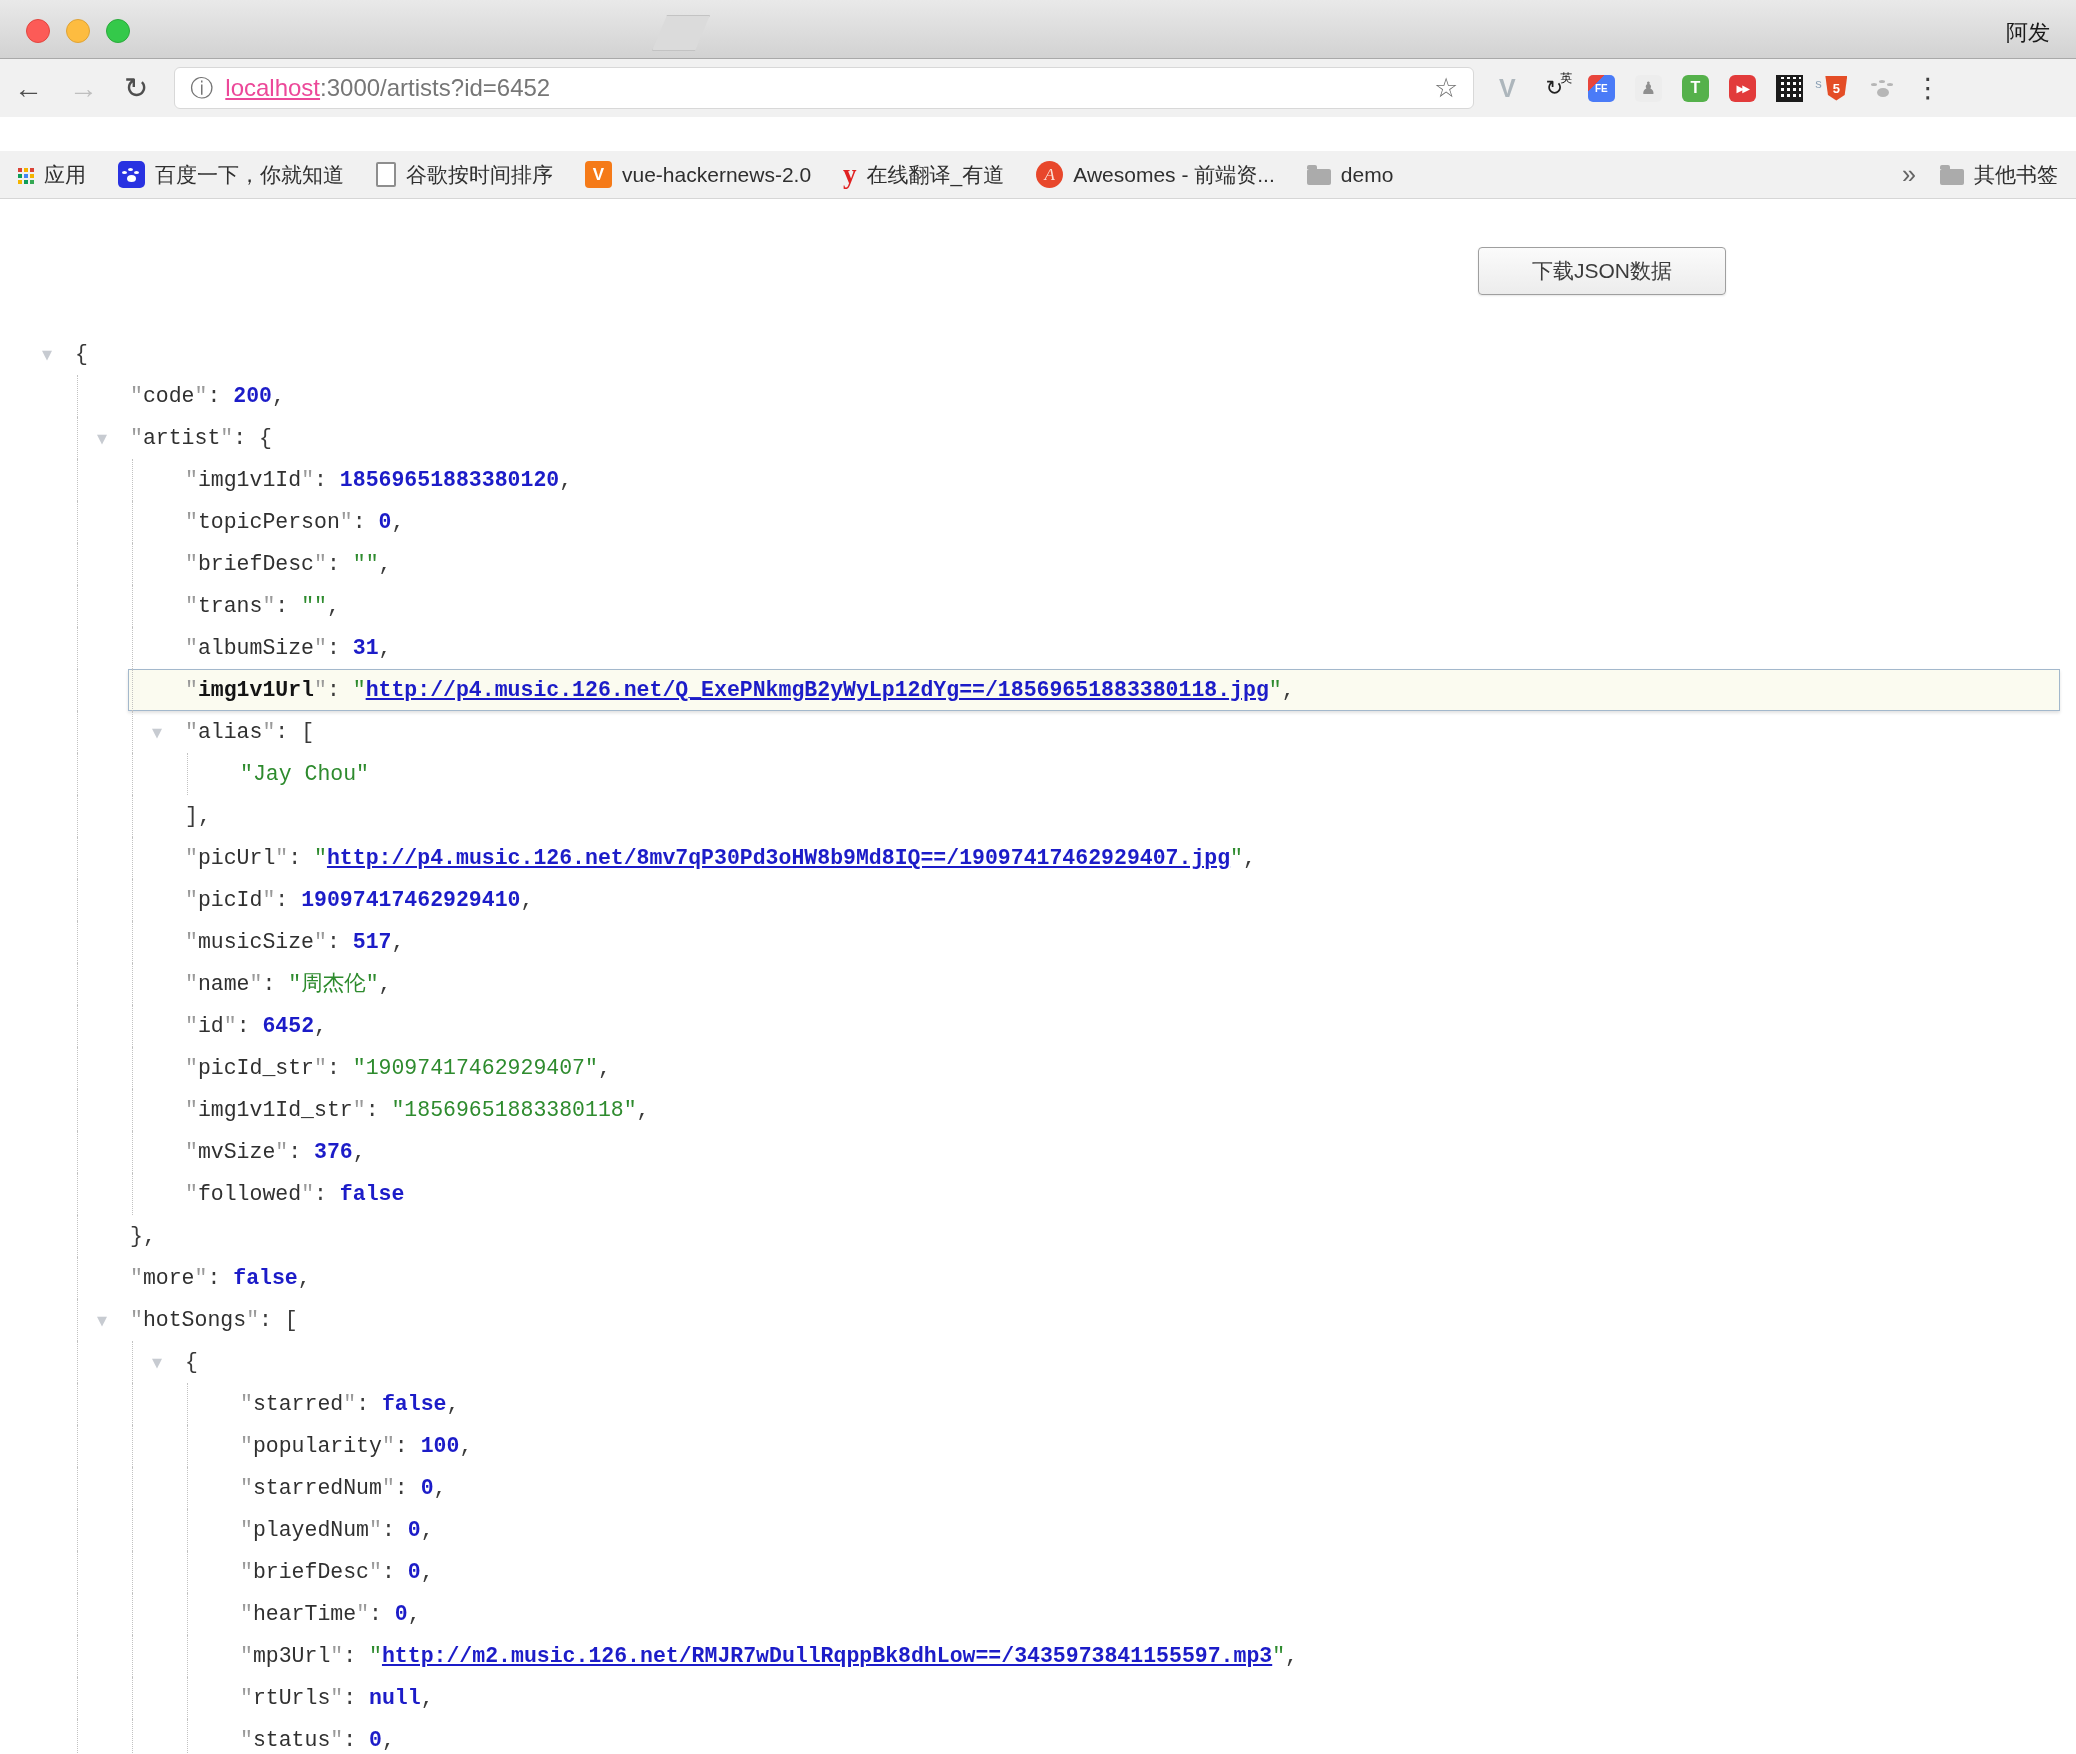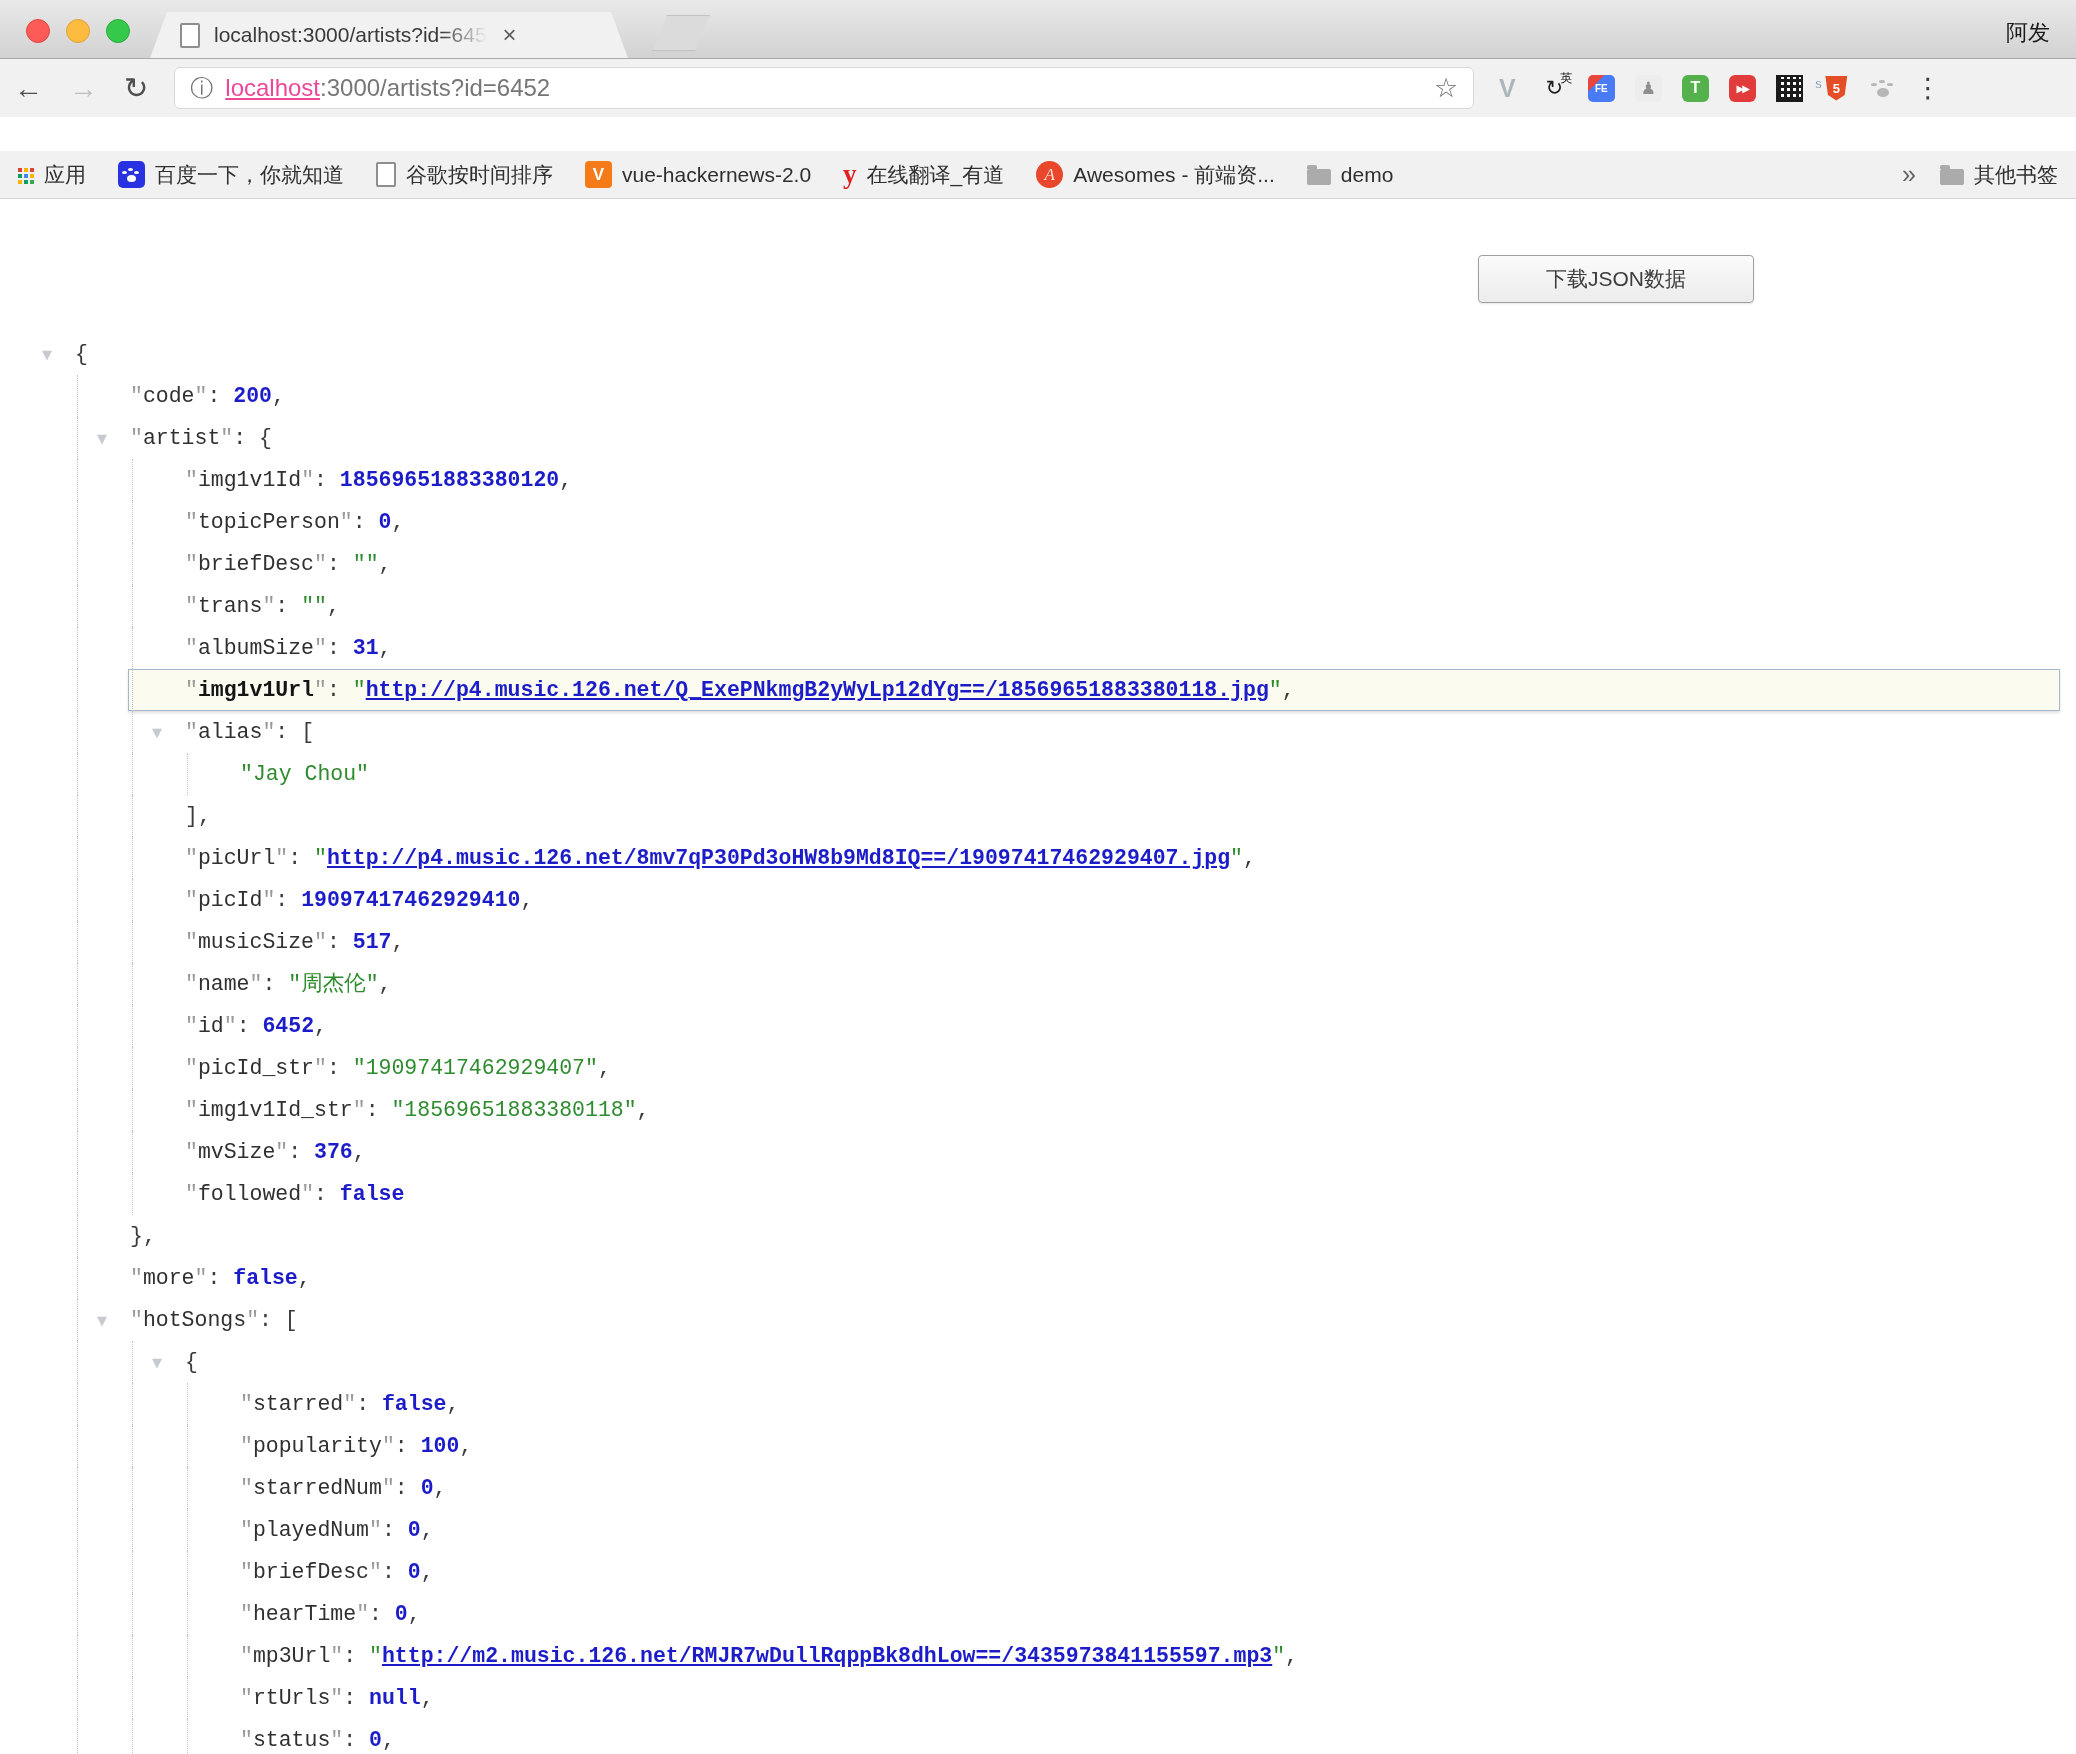--- a/index.html
+++ b/index.html
@@ -77,21 +77,21 @@
           font-family:"Liberation Serif",serif;display:flex;align-items:center;justify-content:center;}
   .folder{width:24px;height:16px;background:#ABABAB;border-radius:2px;position:relative;margin-top:4px;}
   .folder::before{content:"";position:absolute;top:-4px;left:0;width:10px;height:4px;background:#ABABAB;border-radius:2px 2px 0 0;}
   .bk-more{font-size:25px;color:#666;}
 
   
   .content{position:relative;height:1589px;background:#fff;overflow:hidden;}
   .btn{position:absolute;height:48px;display:flex;align-items:center;justify-content:center;
        font-size:21px;color:#3B3B3B;border:1px solid #9F9F9F;border-radius:4px;
        background:linear-gradient(#FBFBFB,#ECECEC);box-shadow:0 1px 2px rgba(0,0,0,.10);box-sizing:border-box;}
-  .btn-dl{left:1478px;top:56px;width:276px;}
+  .btn-dl{left:1478px;top:48px;width:248px;}
   .seg{position:absolute;left:1752px;top:58px;display:flex;height:48px;border:1px solid #9F9F9F;border-radius:4px;
        overflow:hidden;box-shadow:0 1px 2px rgba(0,0,0,.10);box-sizing:border-box;}
   .seg .cell{display:flex;align-items:center;justify-content:center;font-size:21px;color:#3B3B3B;height:100%;box-sizing:border-box;}
   .seg .active{width:162px;background:#D9D9D9;box-shadow:inset 0 1px 3px rgba(0,0,0,.14);}
   .seg .plain{width:156px;background:linear-gradient(#FBFBFB,#ECECEC);border-left:1px solid #ABABAB;}
 
   .json{position:absolute;top:134px;left:0;right:0;font-family:"Liberation Mono","DejaVu Sans Mono",monospace;}
   .jrow{height:42px;line-height:42px;font-size:21.5px;position:relative;white-space:nowrap;}
   .guide{position:absolute;top:0;bottom:0;border-left:1px dotted #C2C2C2;}
   .arrow{position:absolute;top:1px;font-size:13px;color:#C7CBD1;cursor:pointer;z-index:2;
@@ -109,25 +109,20 @@
               border:1px solid #A3B8CC;box-shadow:0 2px 3px rgba(0,0,0,.12);box-sizing:border-box;}
 </style>
 </head>
 <body>
 
 <div class="titlebar">
   <div class="traffic">
     <span class="tl red"></span>
     <span class="tl yel"></span>
     <span class="tl grn"></span>
-  </div>
-  <div class="tab">
-    <span class="page-ico"></span>
-    <span class="tab-title">localhost:3000/artists?id=645</span>
-    <span class="tab-close">×</span>
   </div>
   <div class="newtab"></div>
   <div class="profile">阿发</div>
 </div>
 
 <div class="toolbar">
   <span class="navbtn">←</span>
   <span class="navbtn disabled">→</span>
   <span class="navbtn">↻</span>
   <div class="omnibox">

